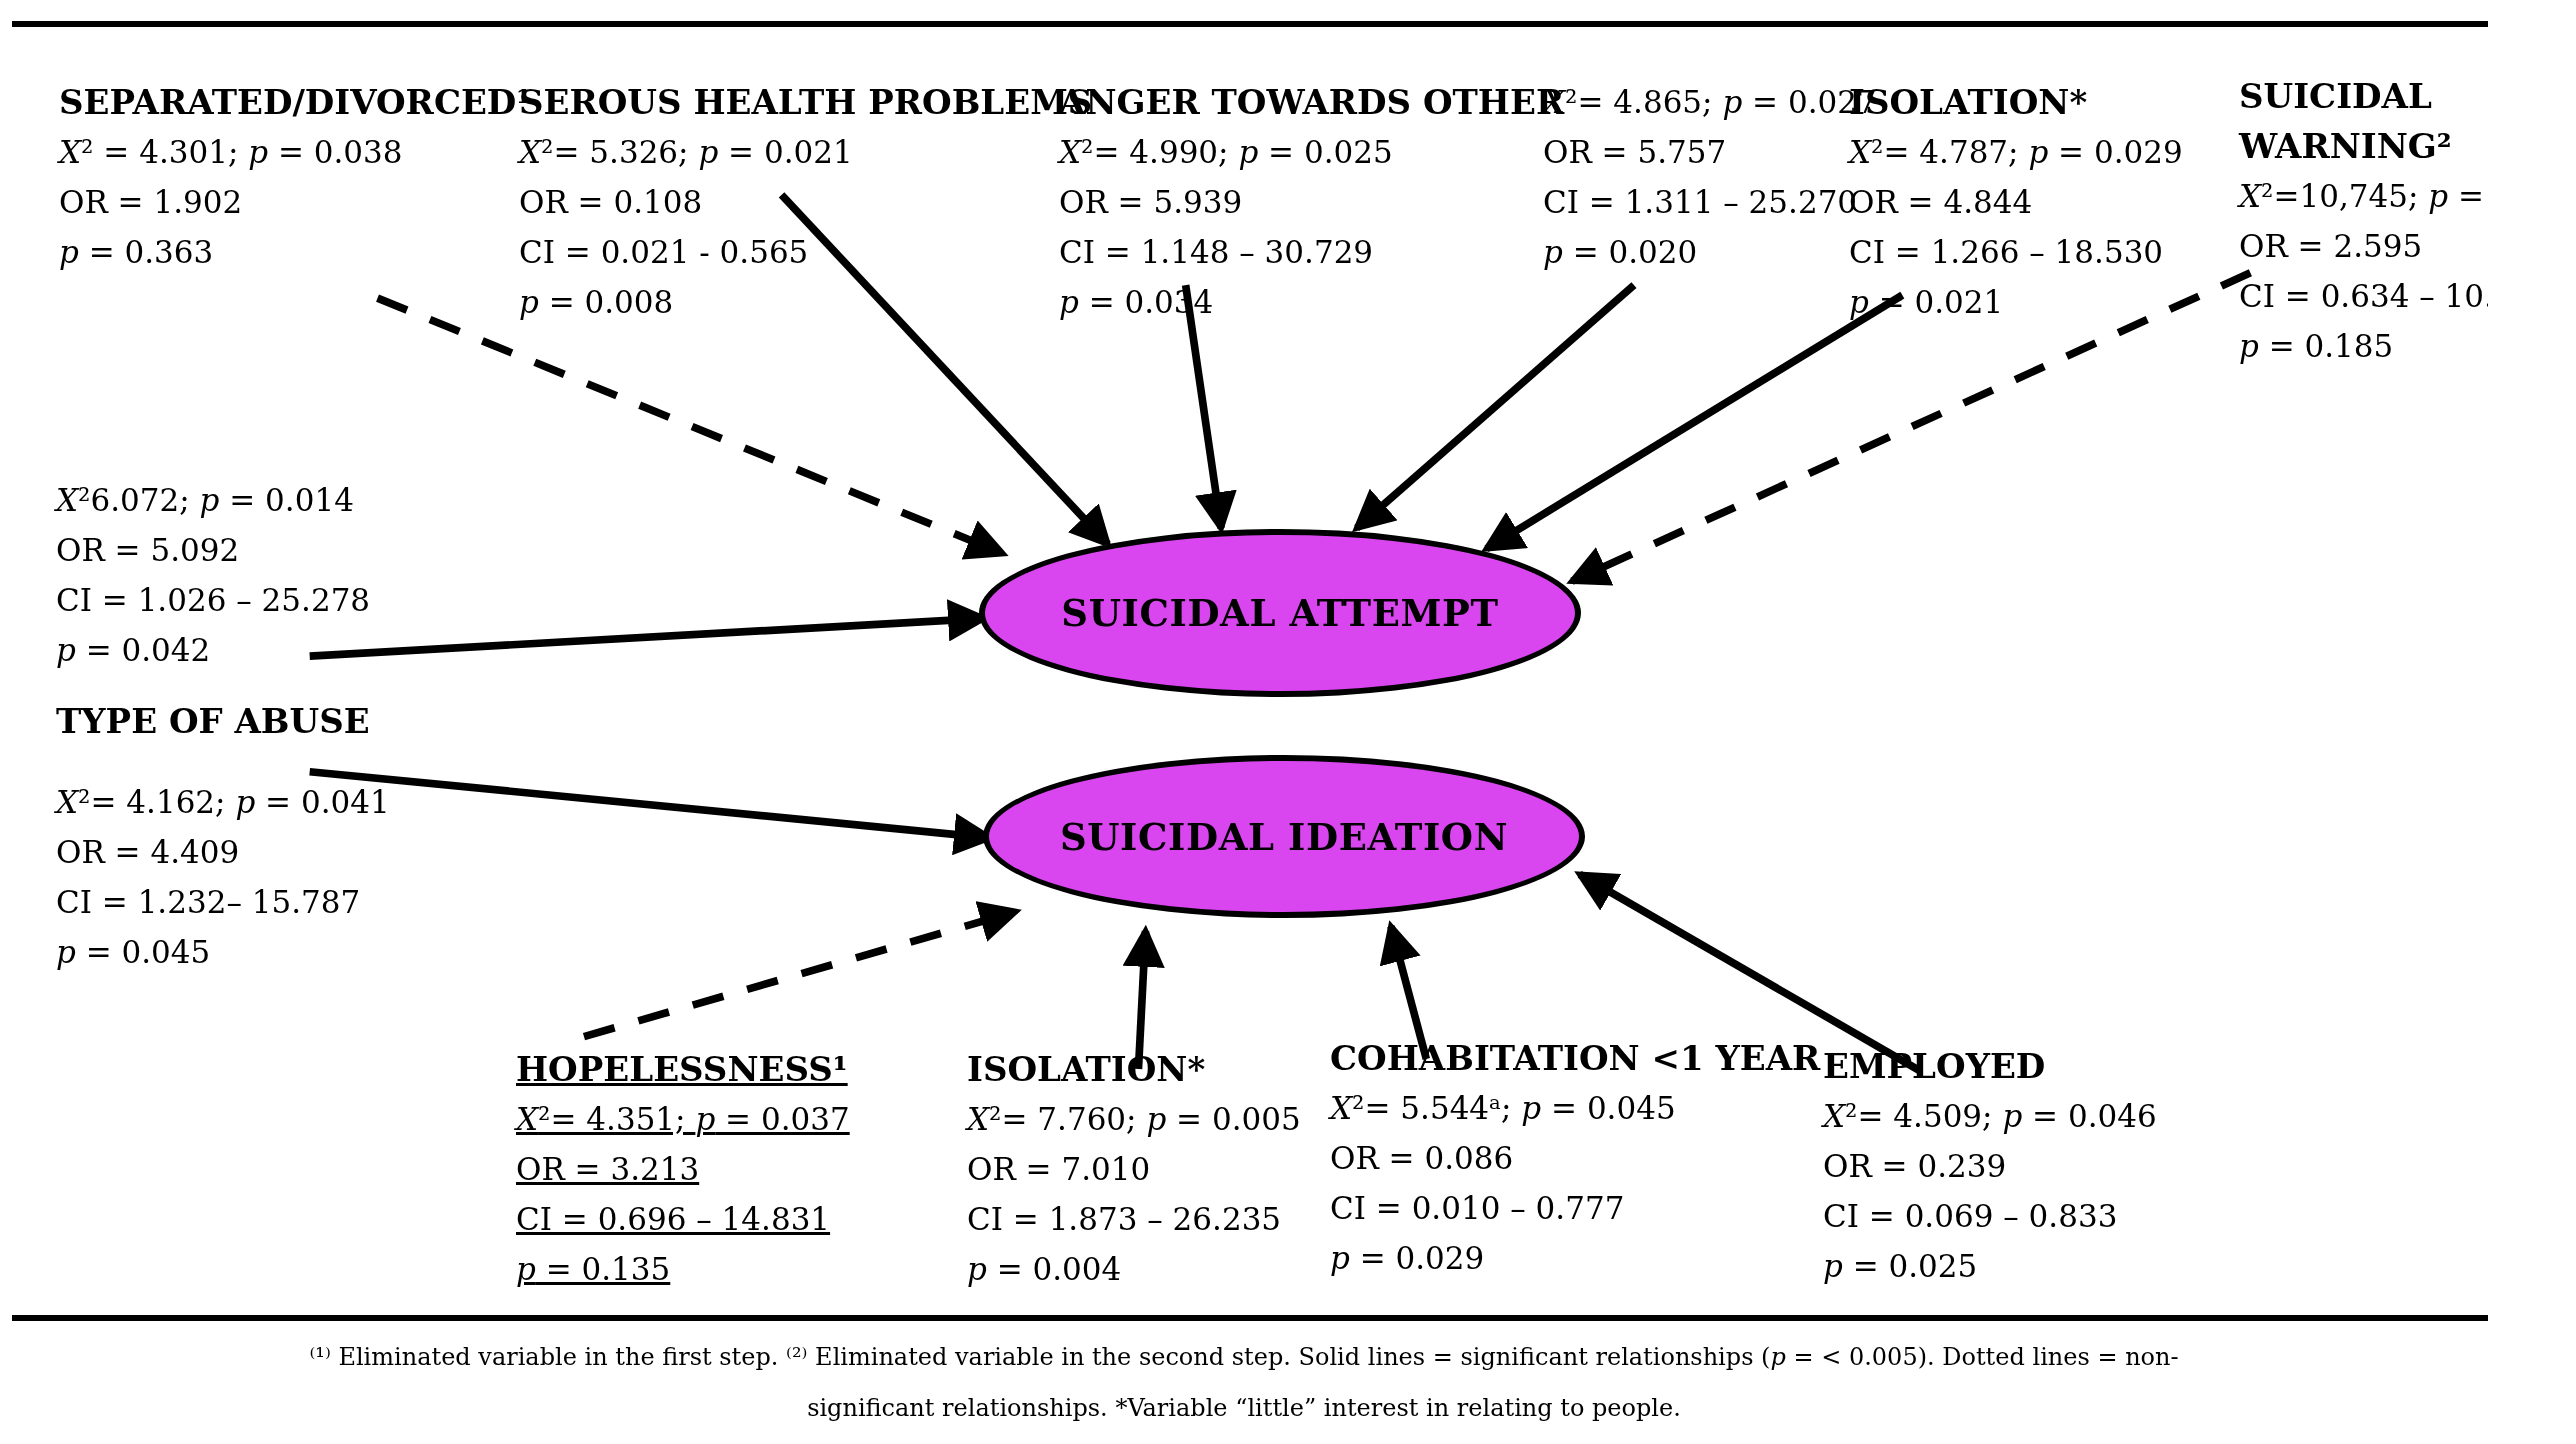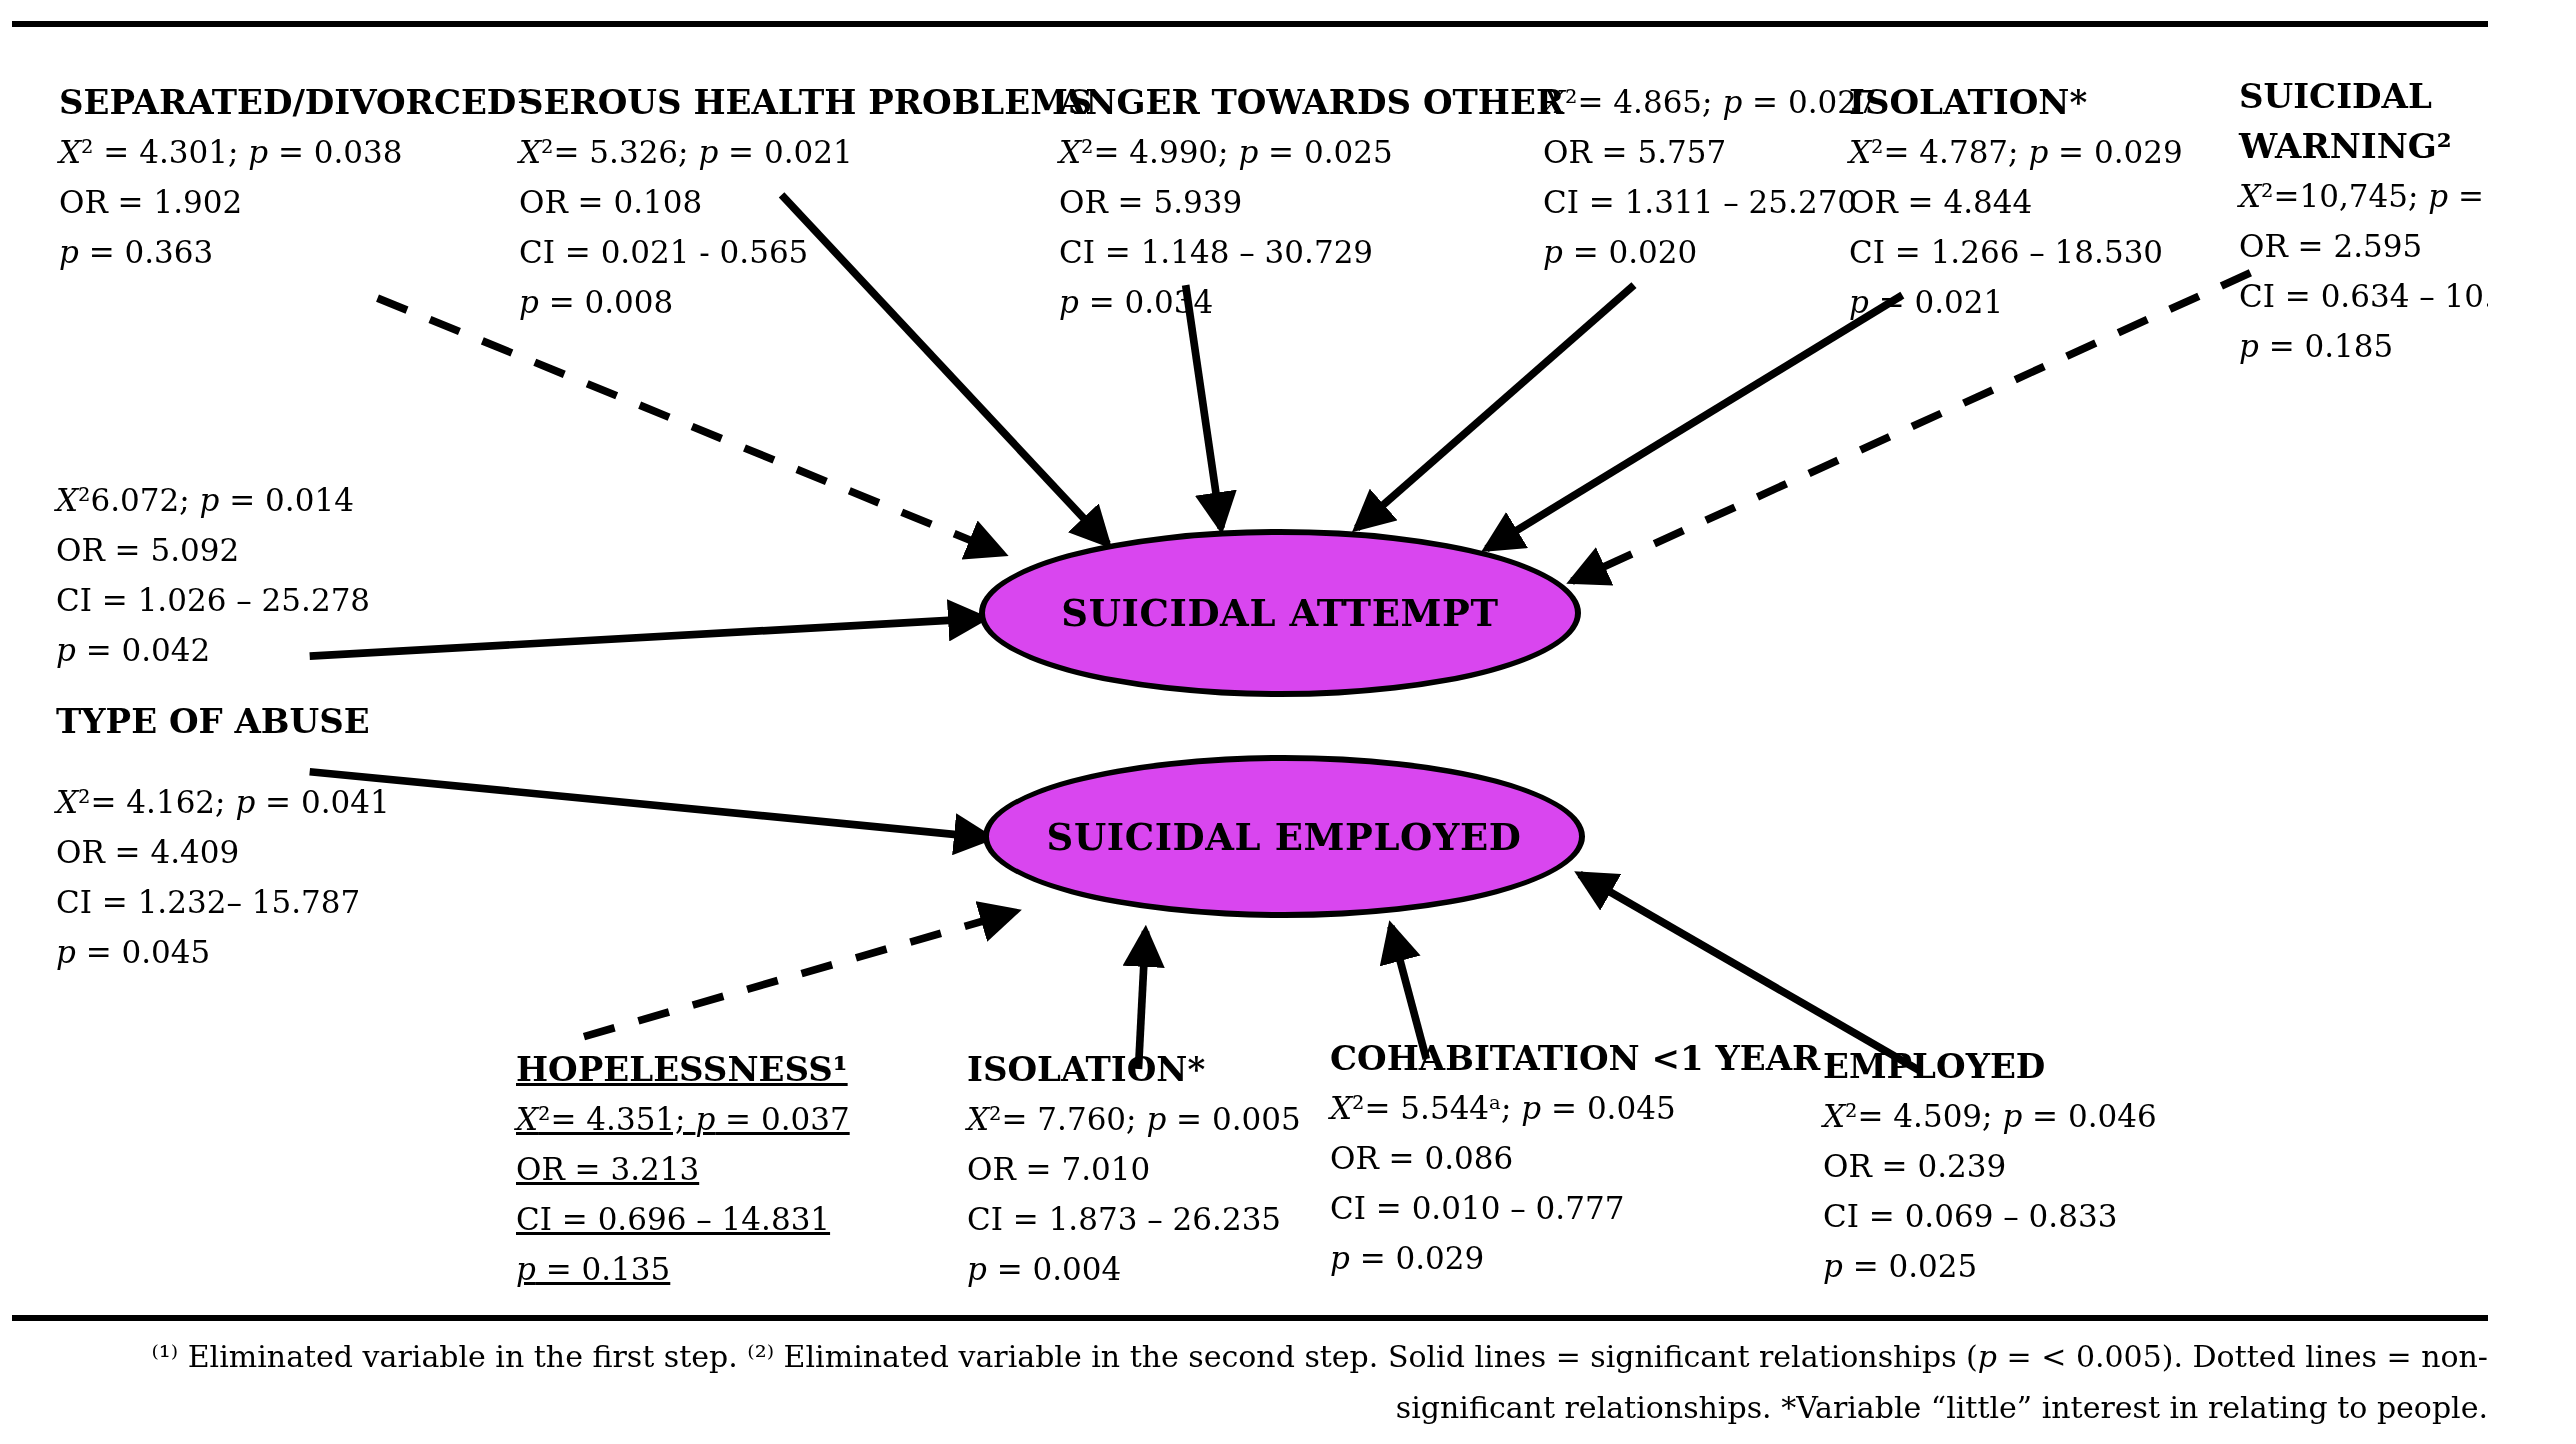--- a/index.html
+++ b/index.html
@@ -64,22 +64,22 @@
     stroke: #000000;
     stroke-width: 13px;
   }
   #arrow-layer line.dashed {
     stroke-dasharray: 54 42;
   }
   .fnote {
     position: absolute;
     left: 0;
     width: 100%;
-    text-align: right;
-    font-size: 30px;
+    text-align: center;
+    font-size: 24px;
     line-height: 50px;
     white-space: nowrap;
   }
 </style>
 </head>
 <body>
 
 <div id="canvas">
 
   <div class="rule" style="left:11.8px; top:21px; width:2554px;"></div>
@@ -166,21 +166,21 @@
     <span class="stat fmt">OR = 4.409</span>
     <span class="stat fmt">CI = 1.232– 15.787</span>
     <span class="stat fmt"><i>p</i> = 0.045</span>
   </div>
 
   <div class="ellipse" style="left:979px; top:529px; width:602px; height:168px;">
     <span class="elabel">SUICIDAL ATTEMPT</span>
   </div>
 
   <div class="ellipse" style="left:983px; top:755px; width:602px; height:163px;">
-    <span class="elabel">SUICIDAL EMPLOYED</span>
+    <span class="elabel">SUICIDAL IDEATION</span>
   </div>
 
   <div class="block" style="left:516px; top:1044px;text-decoration:underline;">
     <span class="title">HOPELESSNESS¹</span>
     <span class="stat fmt"><i>X</i>²= 4.351; <i>p</i> = 0.037</span>
     <span class="stat fmt">OR = 3.213</span>
     <span class="stat fmt">CI = 0.696 – 14.831</span>
     <span class="stat fmt"><i>p</i> = 0.135</span>
   </div>
 

